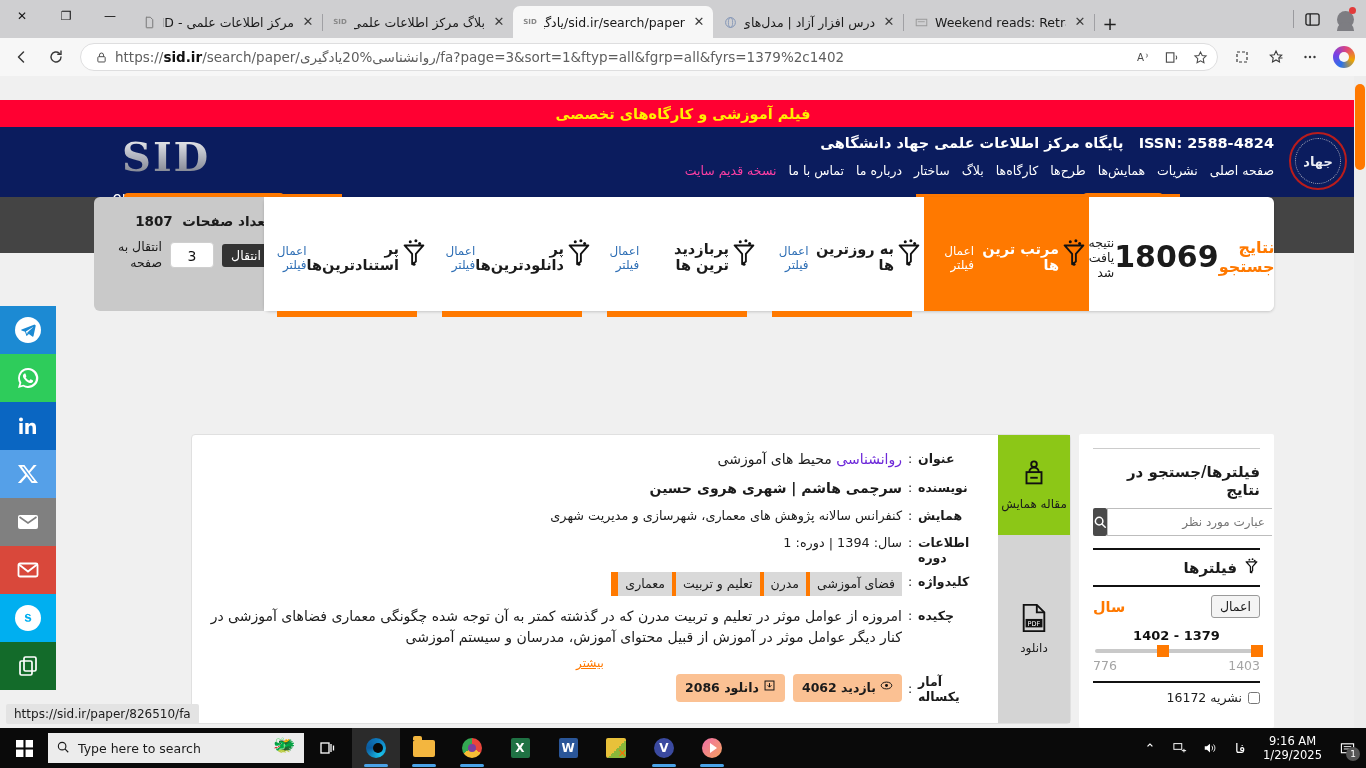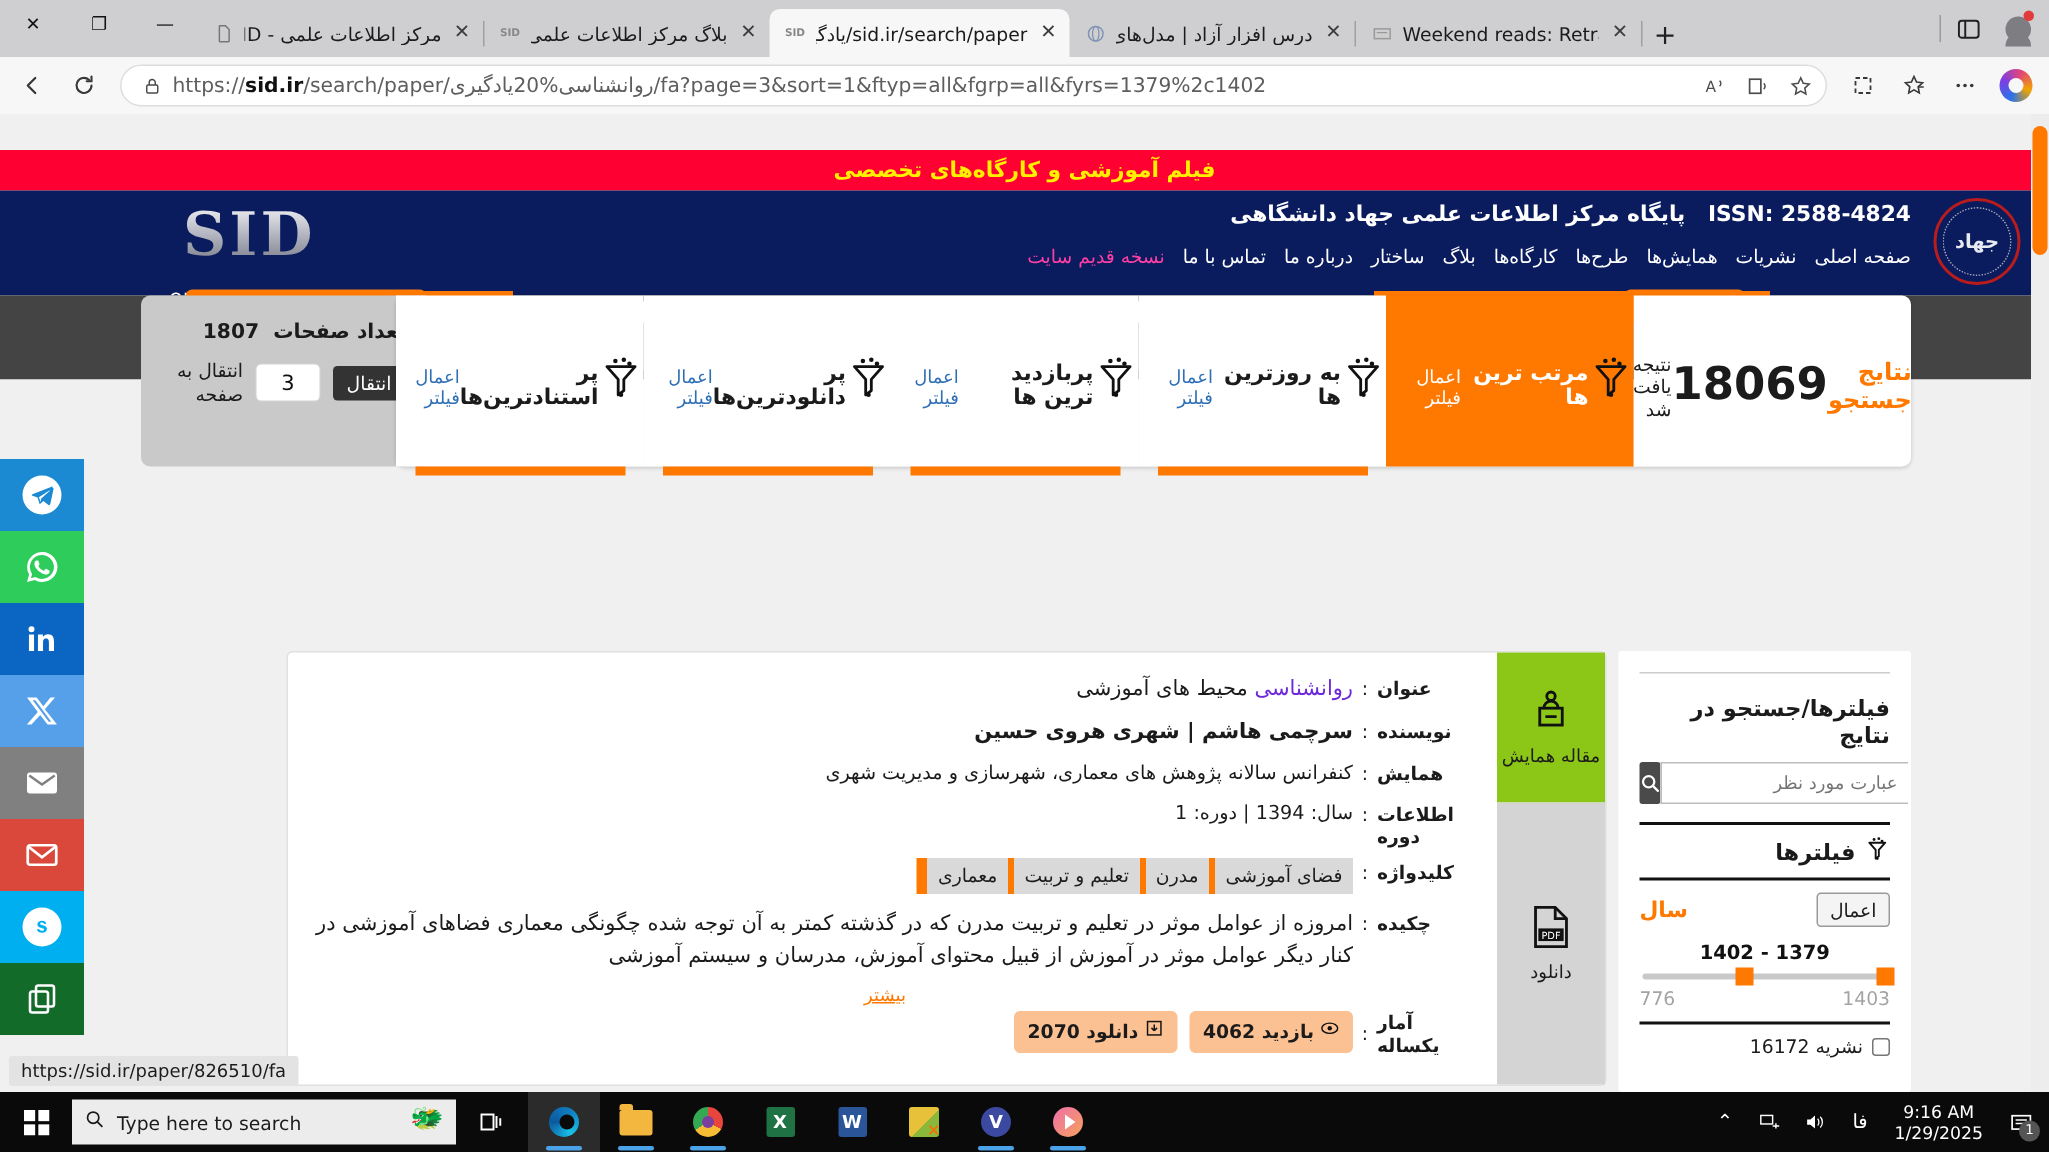--- a/index.html
+++ b/index.html
@@ -663,21 +663,21 @@
                           <ellipse cx="8" cy="8" rx="6.5" ry="4.2" fill="none" stroke="#111" stroke-width="1.2"></ellipse>
                           <circle cx="8" cy="8" r="1.8" fill="#111"></circle>
                         </svg></span>
                     <span>بازدید 4062</span>
                   </span>
                   <span class="badge">
                     <span><svg viewBox="0 0 16 16" width="13" height="13">
                           <rect x="2.5" y="2.5" width="11" height="11" fill="none" stroke="#111" stroke-width="1.2"></rect>
                           <path d="M8 5v5m0 0 2.3-2.3M8 10 5.7 7.7" fill="none" stroke="#111" stroke-width="1.2"></path>
                         </svg></span>
-                    <span>دانلود 2070</span>
+                    <span>دانلود 2086</span>
                   </span>
                 </span>
               </span>
             </div>
           </div>
         </div>
 
       </div>
     </div>
 

